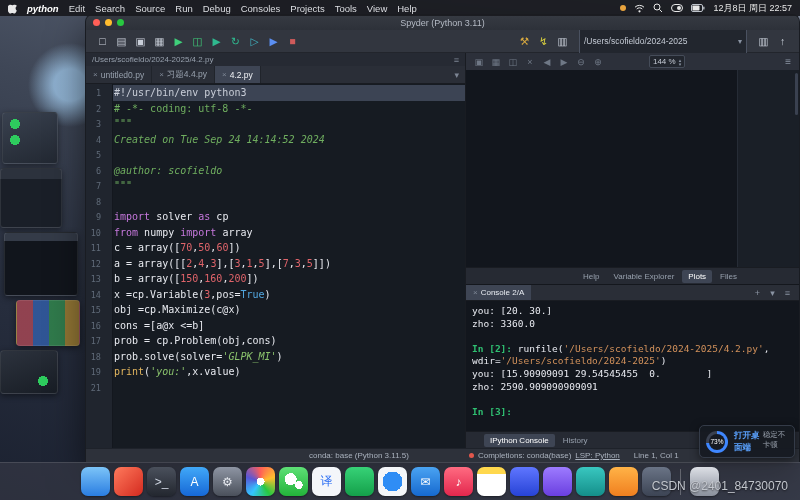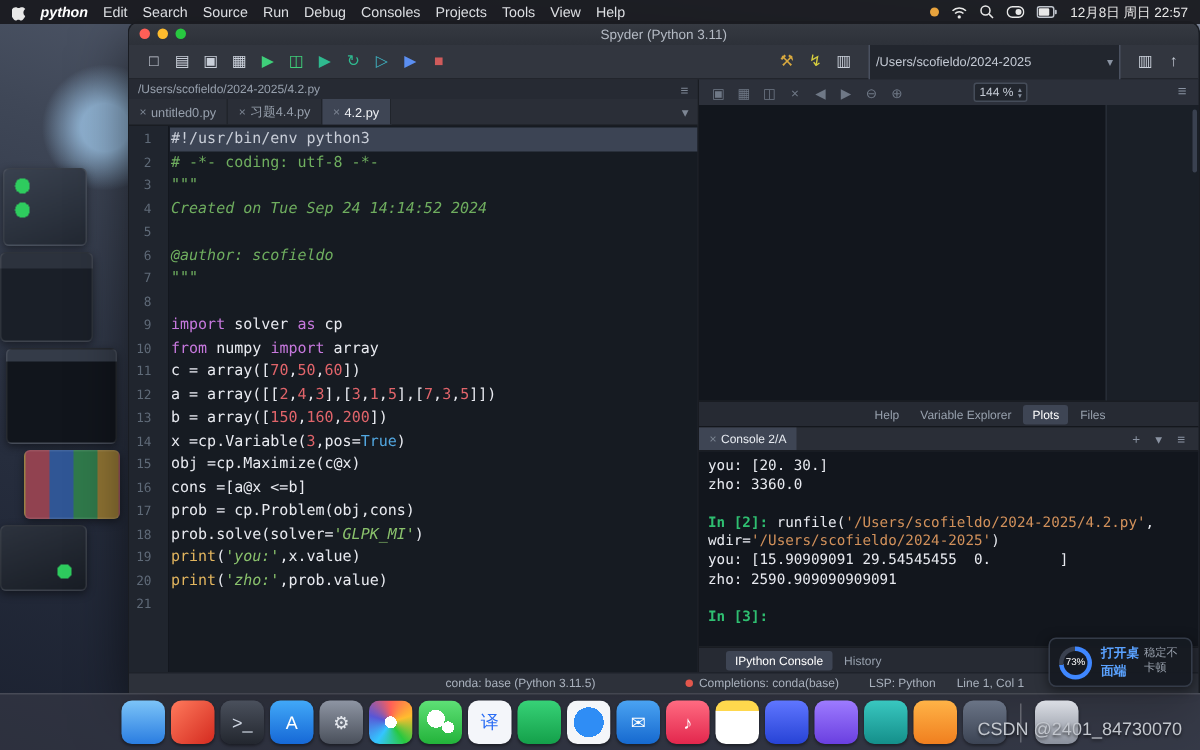--- a/index.html
+++ b/index.html
@@ -114,24 +114,24 @@
   #console-header-icons{margin-left:auto;display:flex;gap:2px;}
   .ch-icon { font-size:9px; color:#8a93a2; width:13px; text-align:center; }
   .console-body { flex:1; background:#12161d; font-family:"DejaVu Sans Mono", monospace; padding:4px 6px; overflow:hidden; }
   .console-line { height:12.6px; line-height:12.6px; font-size:9.5px; white-space:pre; }
   .ck-out{color:#e8eaf0}.ck-pl{color:#e8eaf0}
   .ck-prompt{color:#2fbf71;font-weight:bold}.ck-str{color:#d2915b}
   .console-tabs { height:17px; flex:0 0 auto; background:#262a33; display:flex; align-items:center;
     padding-left:18px; gap:2px; border-top:1px solid #191c22; }
 
   .statusbar { height:14px; flex:0 0 auto; background:#2d313a; border-top:1px solid #1e222a;
-    display:flex; align-items:center; font-size:8px; color:#a9b1bd; padding:0 8px; white-space:nowrap; }
+    display:flex; align-items:center; font-size:8px; color:#a9b1bd; padding:0 20px; white-space:nowrap; }
   .sb-conda { margin-left:203px; }
   .sb-dot { width:5px; height:5px; border-radius:50%; background:#e2574c; margin-left:60px; margin-right:4px; flex:0 0 auto; }
-  .sb-lsp { margin-left:20px; }
+  .sb-lsp { margin-left:4px;text-decoration:underline; }
   .sb-cursor { margin-left:14px; }
 
   
   .dock { position:absolute; left:0; right:0; bottom:0; height:38px;
     background:rgba(58,60,72,.58); border-top:1px solid rgba(255,255,255,.12);
     display:flex; align-items:center; justify-content:center; gap:4px; z-index:40; }
   #dock-icons { display:flex; align-items:center; gap:4px; }
   .dock-icon { width:29px; height:29px; border-radius:7px; display:flex; align-items:center;
     justify-content:center; font-size:13px; box-shadow:0 1px 2px rgba(0,0,0,.4); flex:0 0 auto; }
   .dock-divider { width:1px; height:26px; background:rgba(255,255,255,.25); margin:0 5px; }
@@ -291,21 +291,20 @@
             <div class="code-line"><span class="ln">10</span><span class="tk-kw">from</span><span class="tk-pl"> numpy </span><span class="tk-kw">import</span><span class="tk-pl"> array</span></div>
             <div class="code-line"><span class="ln">11</span><span class="tk-pl">c = array([</span><span class="tk-num">70</span><span class="tk-pl">,</span><span class="tk-num">50</span><span class="tk-pl">,</span><span class="tk-num">60</span><span class="tk-pl">])</span></div>
             <div class="code-line"><span class="ln">12</span><span class="tk-pl">a = array([[</span><span class="tk-num">2</span><span class="tk-pl">,</span><span class="tk-num">4</span><span class="tk-pl">,</span><span class="tk-num">3</span><span class="tk-pl">],[</span><span class="tk-num">3</span><span class="tk-pl">,</span><span class="tk-num">1</span><span class="tk-pl">,</span><span class="tk-num">5</span><span class="tk-pl">],[</span><span class="tk-num">7</span><span class="tk-pl">,</span><span class="tk-num">3</span><span class="tk-pl">,</span><span class="tk-num">5</span><span class="tk-pl">]])</span></div>
             <div class="code-line"><span class="ln">13</span><span class="tk-pl">b = array([</span><span class="tk-num">150</span><span class="tk-pl">,</span><span class="tk-num">160</span><span class="tk-pl">,</span><span class="tk-num">200</span><span class="tk-pl">])</span></div>
             <div class="code-line"><span class="ln">14</span><span class="tk-pl">x =cp.Variable(</span><span class="tk-num">3</span><span class="tk-pl">,pos=</span><span class="tk-bool">True</span><span class="tk-pl">)</span></div>
             <div class="code-line"><span class="ln">15</span><span class="tk-pl">obj =cp.Maximize(c@x)</span></div>
             <div class="code-line"><span class="ln">16</span><span class="tk-pl">cons =[a@x &lt;=b]</span></div>
             <div class="code-line"><span class="ln">17</span><span class="tk-pl">prob = cp.Problem(obj,cons)</span></div>
             <div class="code-line"><span class="ln">18</span><span class="tk-pl">prob.solve(solver=</span><span class="tk-str">'GLPK_MI'</span><span class="tk-pl">)</span></div>
             <div class="code-line"><span class="ln">19</span><span class="tk-fn">print</span><span class="tk-pl">(</span><span class="tk-str">'you:'</span><span class="tk-pl">,x.value)</span></div>
-            <div class="code-line"><span class="ln">20</span><span class="tk-fn">print</span><span class="tk-pl">(</span><span class="tk-str">'zho:'</span><span class="tk-pl">,prob.value)</span></div>
             <div class="code-line"><span class="ln">21</span></div>
           </div>
       </div>
     </div>
 
     <div class="right-col">
       <div class="plots-pane">
         <div class="plots-toolbar">
           <div id="plots-toolbar-icons">
               <span class="pt-icon" style="color: rgb(111, 120, 134);">▣</span>

